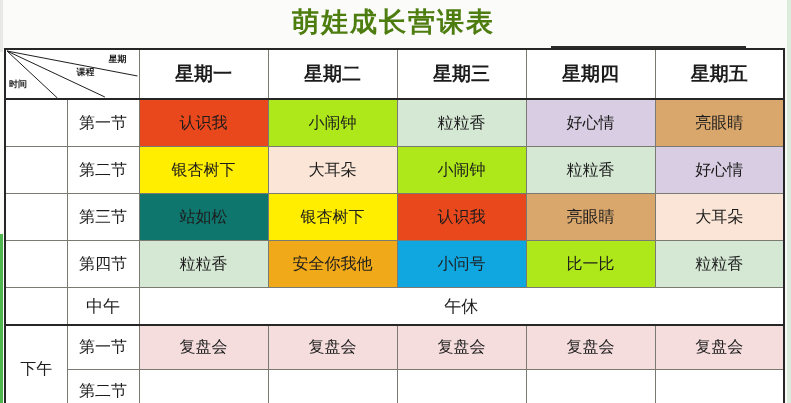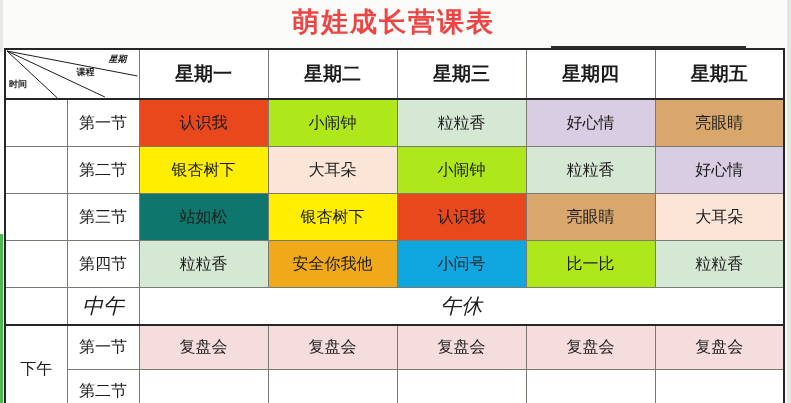--- a/index.html
+++ b/index.html
@@ -56,21 +56,21 @@
     box-sizing: border-box;
   }
   .title-text {
     position: absolute;
     left: 0; right: 0;
     top: 4px;
     text-align: center;
     font-size: 27px;
     font-weight: bold;
     letter-spacing: 2px;
-    color: #ef4444;
+    color: #4d7c0f;
     font-family: "DejaVu Sans", "Liberation Sans", sans-serif;
   }
   .title-underline {
     position: absolute;
     left: 551px;
     top: 46px;
     width: 195px;
     height: 3px;
     background: #2b2b2b;
   }
@@ -105,21 +105,21 @@
   .col-day    { width: 129px; }
 
   tr.head td {
     height: 48px;
     font-size: 19px;
     font-weight: bold;
     border-top: 2px solid #262626;
     border-bottom: 2px solid #262626;
   }
   tr.lesson td { height: 46px; font-size: 16px; }
-  tr.noon td   { height: 36px; font-size: 21px; font-style: italic; }
+  tr.noon td   { height: 36px; font-size: 17px; }
   tr.pm td     { height: 43px; font-size: 16px; }
 
   .slot-cell { font-size: 15px; background: #ffffff; }
   .period-cell {
     font-size: 15px;
     background: #ffffff;
     border-right: 1px solid #7a7a72;
   }
 
   
@@ -138,21 +138,21 @@
     display: block;
   }
   .corner .lbl {
     position: absolute;
     font-size: 9px;
     color: #1c1c1c;
     font-family: "DejaVu Sans", "Liberation Sans", sans-serif;
     white-space: nowrap;
     line-height: 1;
   }
-  .corner .lbl-week   { right: 12px; top: 5px; font-style: italic; }
+  .corner .lbl-week   { right: 12px; top: 5px; }
   .corner .lbl-course { right: 44px; top: 18px; }
   .corner .lbl-time   { left: 3px;  bottom: 9px; }
 
   
   tr.pm-top td { border-top: 2px solid #262626; }
   tr.noon td.noon-label { border-top: 1px solid #7a7a72; }
   .noon-merge { background:#ffffff; }
 
   
   .pm-label {

